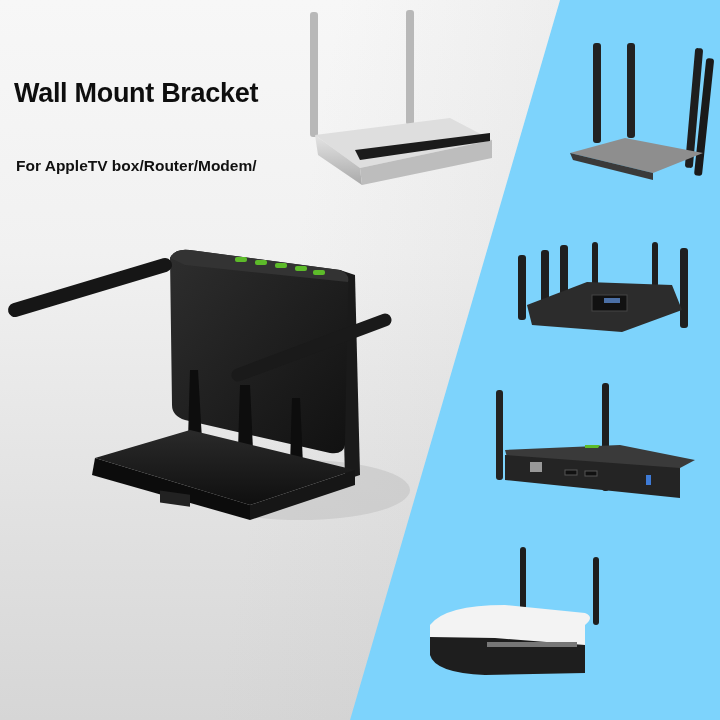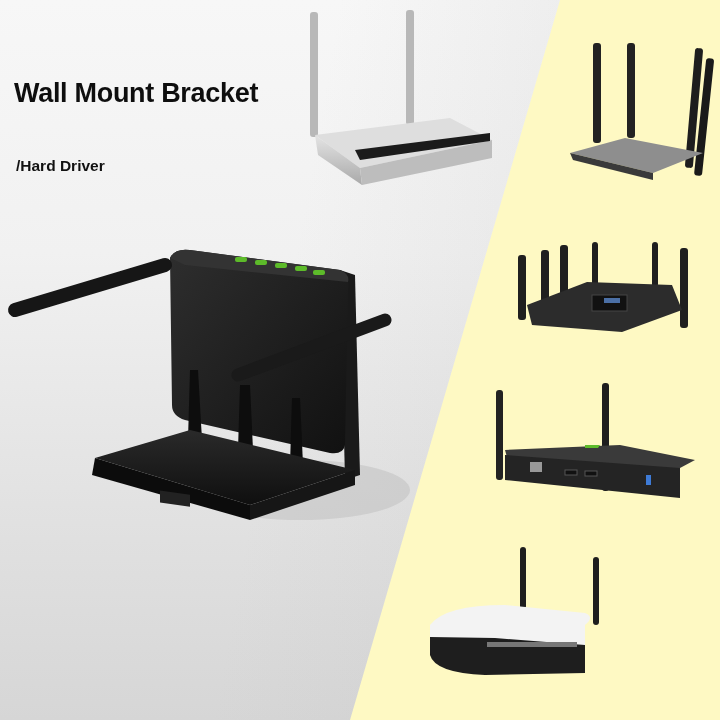--- a/index.html
+++ b/index.html
@@ -1,17 +1,17 @@
 <!DOCTYPE html>
 <html><head>
   <meta charset="utf-8">
   <style>
     html, body { margin: 0; padding: 0; }
     body { width: 720px; height: 720px; overflow: hidden; position: relative; background: #ffffff; font-family: "Liberation Sans", sans-serif; }
-    .canvas { position: absolute; inset: 0; width: 720px; height: 720px; overflow: hidden; background: #fef9c3; }
+    .canvas { position: absolute; inset: 0; width: 720px; height: 720px; overflow: hidden; background: #7dd3fc; }
     .left-panel {
       position: absolute; inset: 0;
       clip-path: polygon(0 0, 560px 0, 350px 720px, 0 720px);
       background: linear-gradient(180deg, #f7f7f7 0%, #f1f1f1 35%, #e2e2e2 70%, #d6d6d6 100%);
     }
     .left-shade {
       position: absolute; inset: 0;
       clip-path: polygon(0 0, 560px 0, 350px 720px, 0 720px);
       background: linear-gradient(100deg, rgba(255,255,255,0.0) 40%, rgba(190,190,190,0.35) 100%);
     }
@@ -22,21 +22,21 @@
   </style>
 </head>
 <body>
 
 <div class="canvas">
   <div class="left-panel"></div>
   <div class="left-shade"></div>
 
   <h1 class="title">Wall Mount Bracket</h1>
   <div class="subtitle">
-    <span>/Hard Driver</span>
+    <span>For AppleTV box/Router/Modem/</span>
   </div>
 
   <svg style="left:0;top:230px" width="420" height="300" viewBox="0 0 420 300">
     <defs>
       <linearGradient id="bodyG" x1="0" y1="0" x2="1" y2="1">
         <stop offset="0" stop-color="#2e2e2e"></stop>
           <stop offset="1" stop-color="#111"></stop>
       </linearGradient>
       <linearGradient id="trayG" x1="0" y1="0" x2="0" y2="1">
         <stop offset="0" stop-color="#2a2a2a"></stop>

